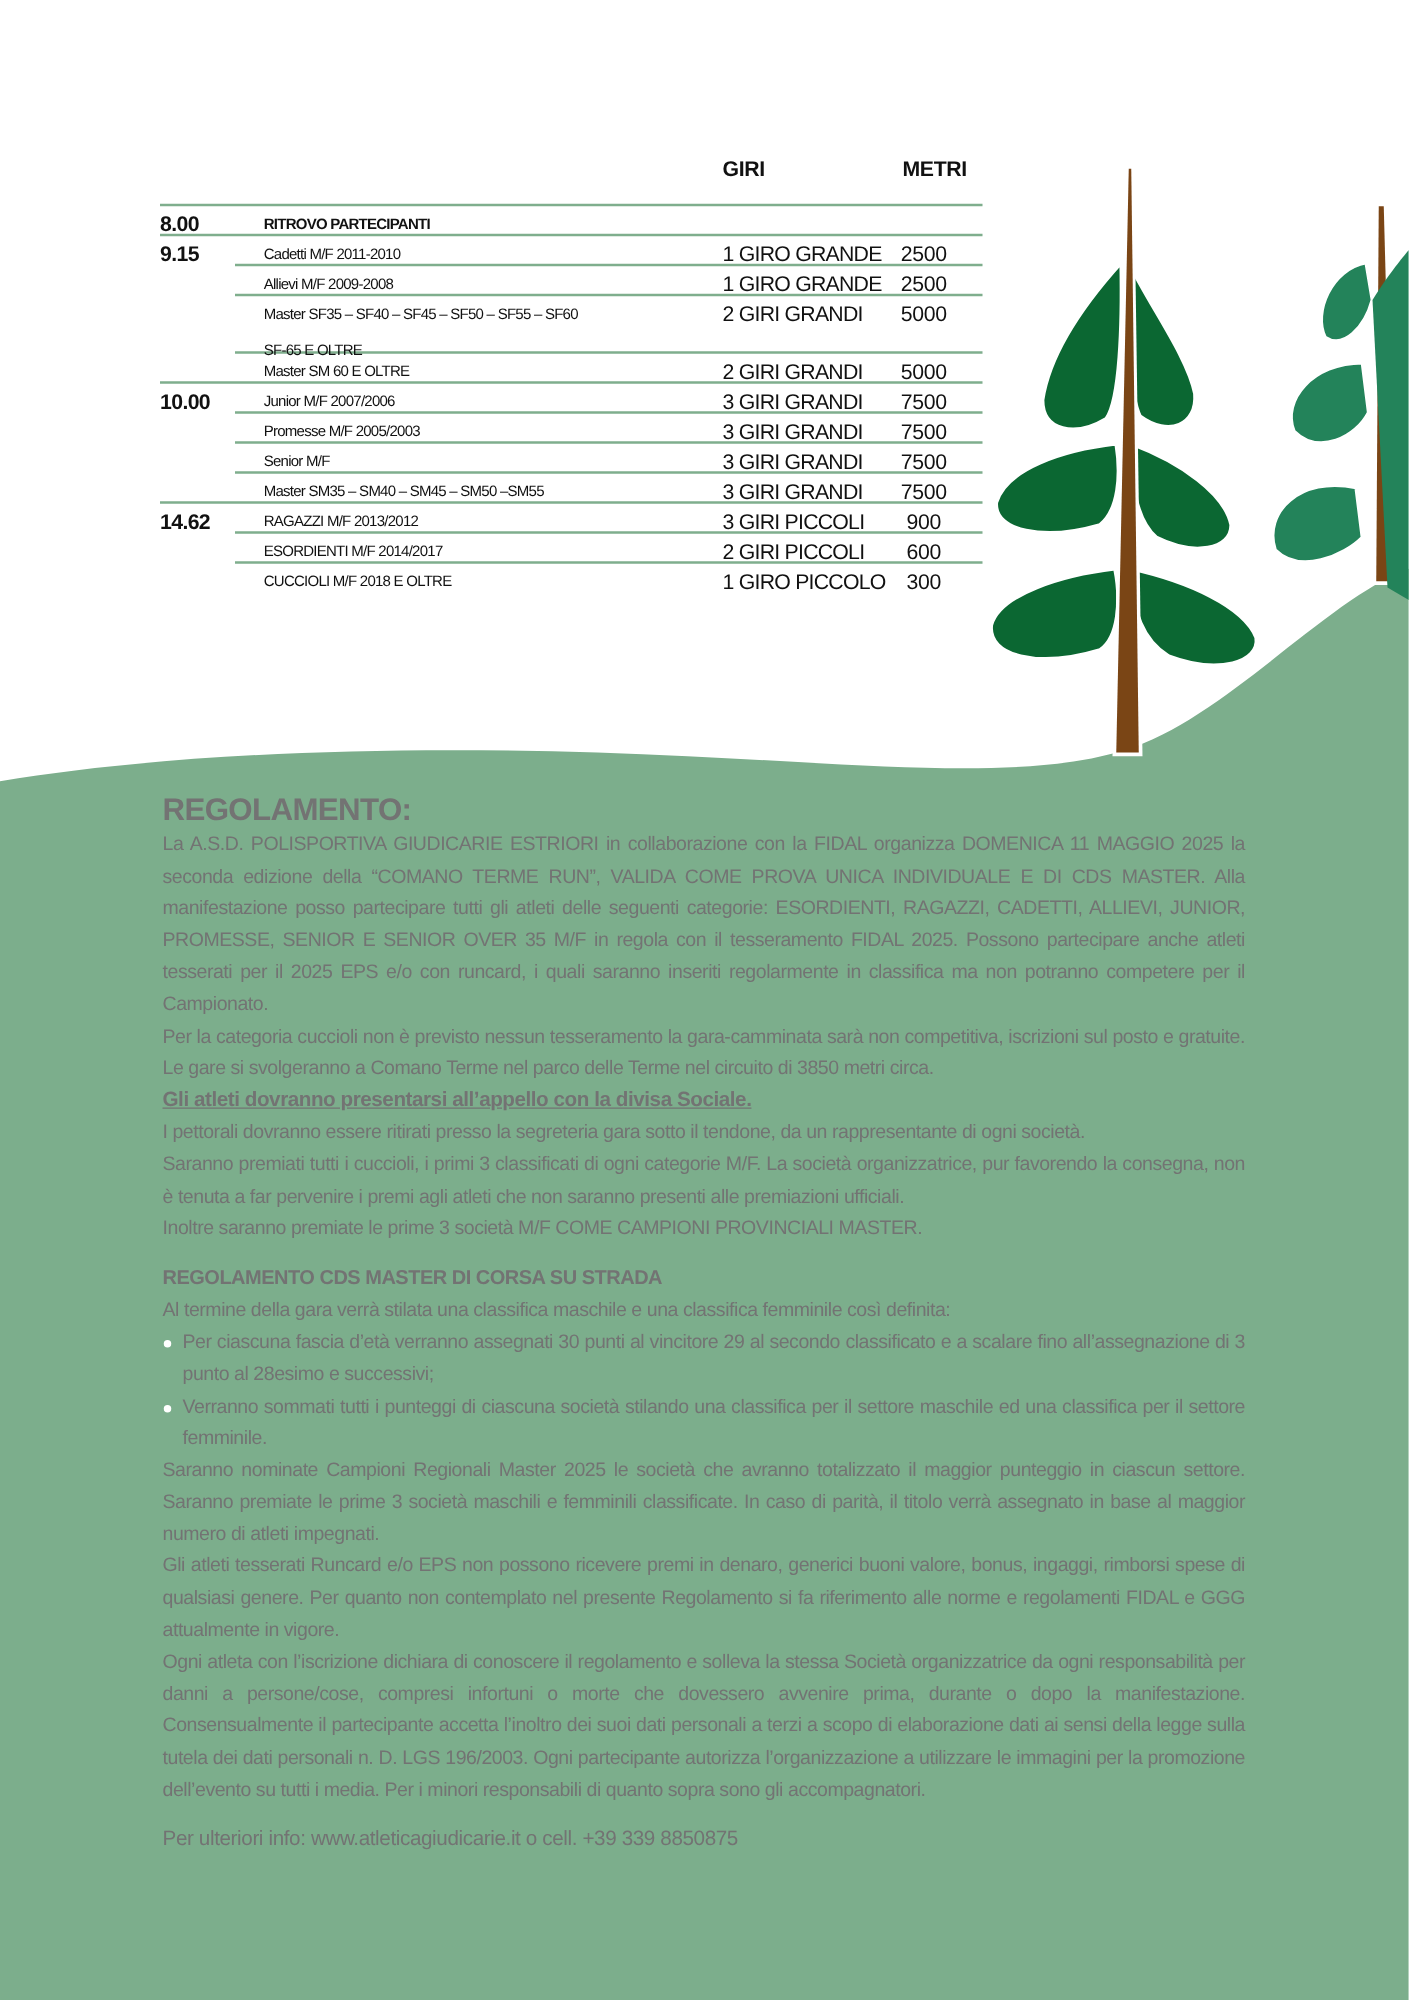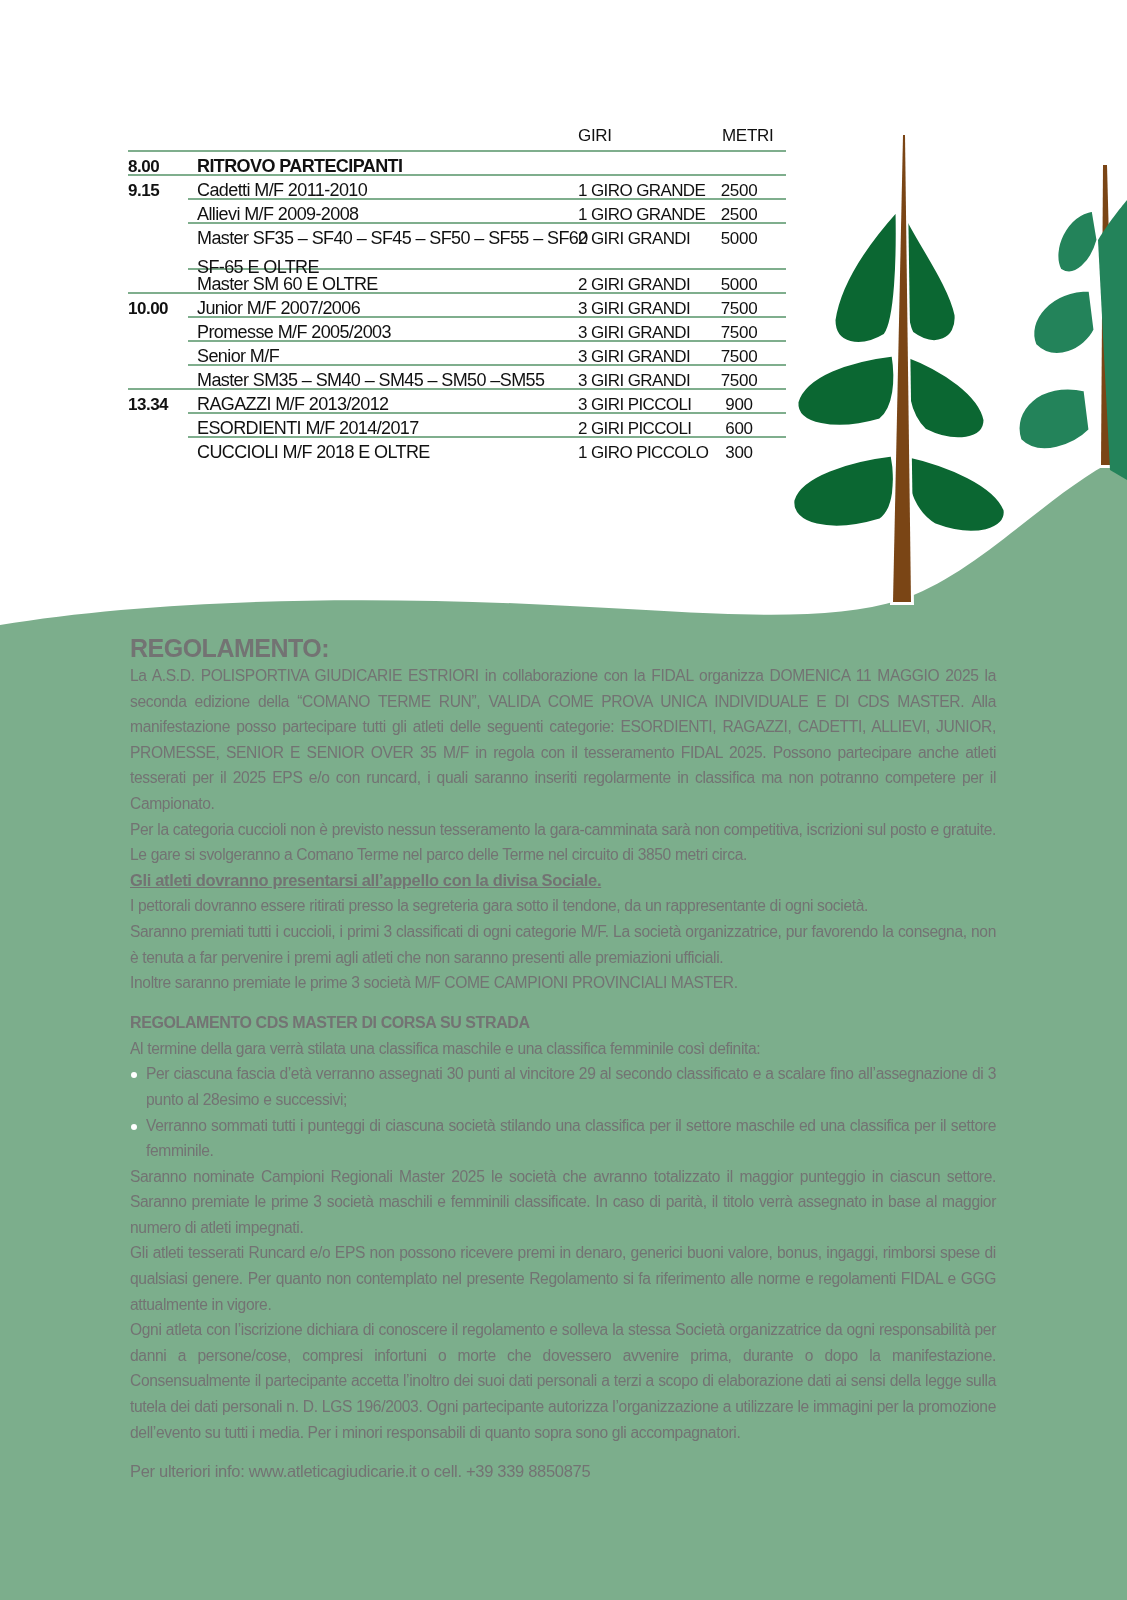--- a/index.html
+++ b/index.html
@@ -10,38 +10,38 @@
     }
     .bg-svg { position: absolute; left: 0; top: 0; width: 1127px; height: 1600px; }
     
     .schedule {
       position: absolute; left: 128px; top: 124px; width: 658px;
       font-family: "Liberation Sans", sans-serif; font-stretch: condensed;
       color: #111;
     }
     .sched-head {
       display: flex; height: 24px; border-bottom: 2px solid #7fae8d;
-      font-weight: normal; font-size: 17px; letter-spacing: -0.3px;
-      align-items: flex-end; padding-bottom: 2px;
+      font-weight: bold; font-size: 17px; letter-spacing: -0.3px;
+      align-items: flex-end; padding-bottom: 15px;
     }
     .sched-head .h-giri { position: absolute; left: 450px; top: 2px; }
     .sched-head .h-metri { position: absolute; left: 594px; top: 2px; }
     .row { position: relative; height: 24px; }
     .row .time {
       position: absolute; left: 0; top: 5px; font-weight: bold; font-size: 17px;
       letter-spacing: -0.5px;
     }
     .row .cell {
       position: absolute; left: 60px; right: 0; top: 0; bottom: 0;
       border-bottom: 2px solid #7fae8d;
     }
     .row.full .cell { left: -128px; }
     .row.full .cell { left: 0; }
     .row .cat {
-      position: absolute; left: 69px; top: 6px; font-size: 18px; letter-spacing: -0.6px;
+      position: absolute; left: 83px; top: 6px; font-size: 12px; letter-spacing: -0.6px;
       white-space: nowrap; line-height: 29px; margin-top: -6px;
     }
     .row .cat.bold { font-weight: bold; }
     .row .giri {
       position: absolute; left: 450px; top: 0; font-size: 17px; letter-spacing: -0.6px;
       line-height: 29px; white-space: nowrap;
     }
     .row .metri {
       position: absolute; left: 584px; width: 54px; text-align: center; top: 0; font-size: 17px;
       letter-spacing: -0.3px; line-height: 29px;
@@ -165,21 +165,21 @@
     <span class="giri">3 GIRI GRANDI</span>
     <span class="metri">7500</span>
   </div>
   <div class="row full">
     <div class="cell"></div>
     <span class="cat">Master SM35 – SM40 – SM45 – SM50 –SM55</span>
     <span class="giri">3 GIRI GRANDI</span>
     <span class="metri">7500</span>
   </div>
   <div class="row">
-    <span class="time">13.34</span>
+    <span class="time">14.62</span>
     <div class="cell"></div>
     <span class="cat">RAGAZZI M/F  2013/2012</span>
     <span class="giri">3 GIRI PICCOLI</span>
     <span class="metri">900</span>
   </div>
   <div class="row">
     <div class="cell"></div>
     <span class="cat">ESORDIENTI M/F  2014/2017</span>
     <span class="giri">2 GIRI PICCOLI</span>
     <span class="metri">600</span>

